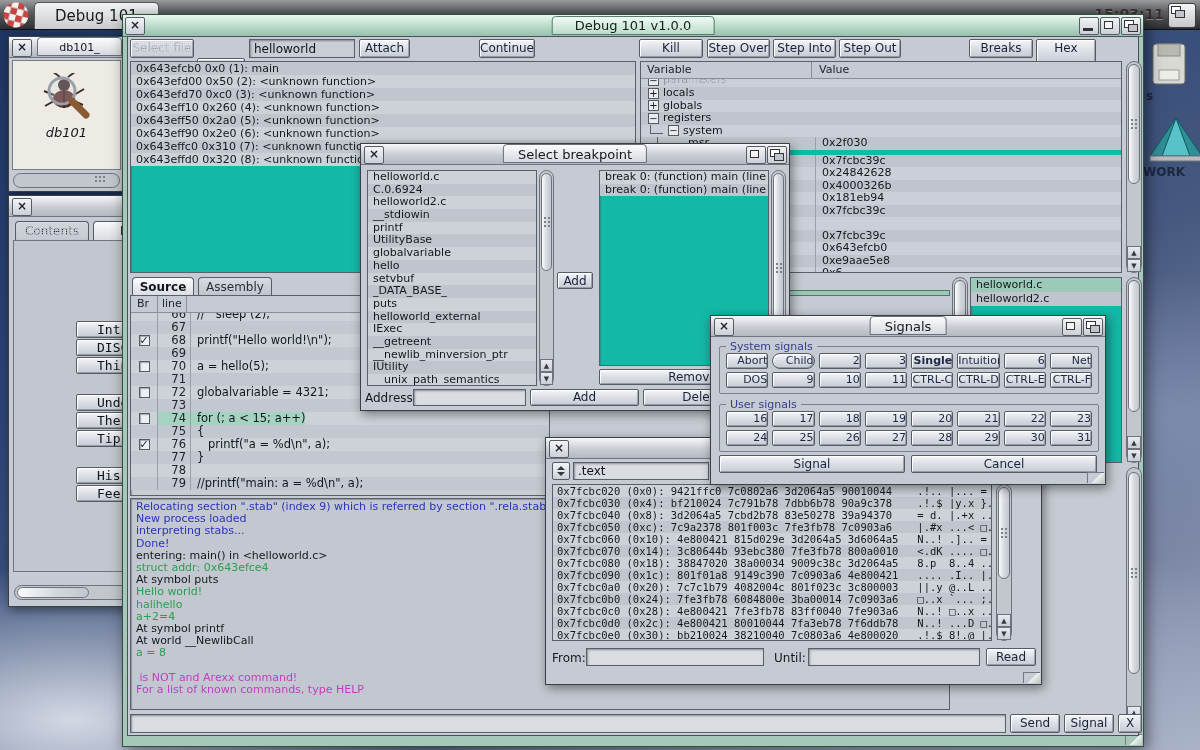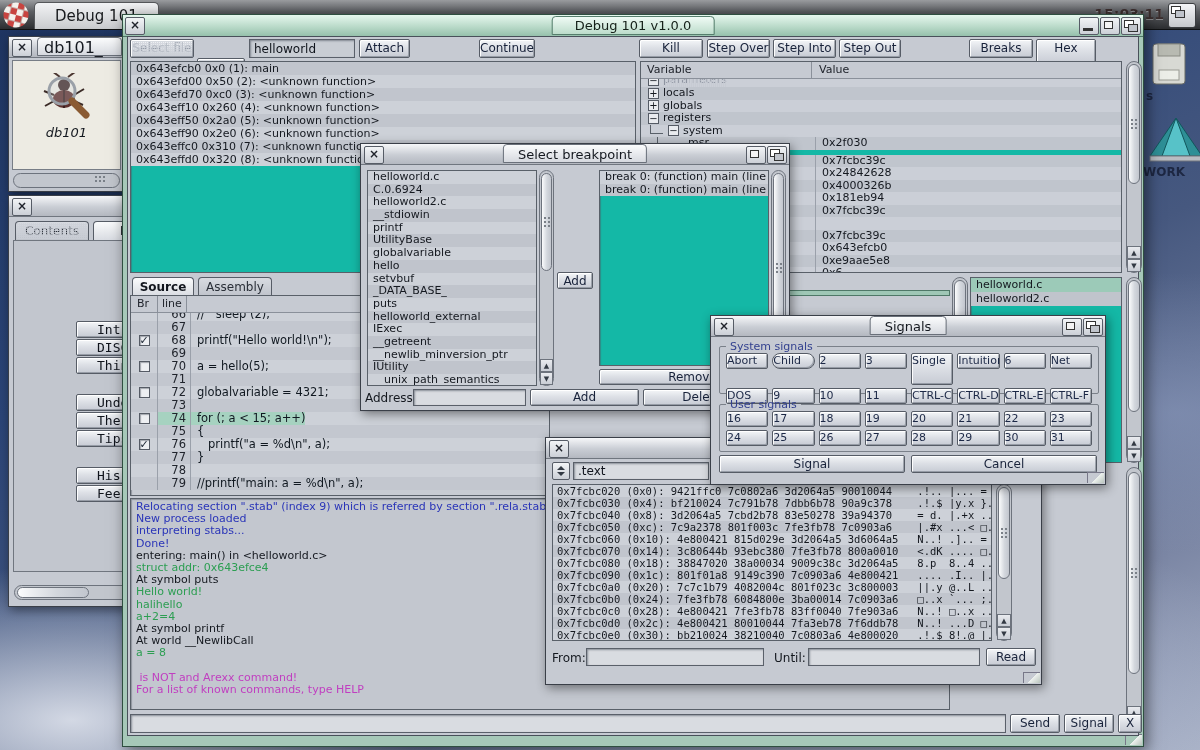--- a/index.html
+++ b/index.html
@@ -17,21 +17,21 @@
   .btn{position:absolute;box-sizing:border-box;
        background:linear-gradient(180deg,#f4f6f8 0%,#dde0e6 45%,#c7cbd4 100%);
        border:1px solid #565c66;border-radius:2px;
        box-shadow:inset 1px 1px 0 rgba(255,255,255,.95), inset -1px -1px 0 rgba(110,116,128,.55);
        color:#18223a;text-align:center;line-height:17px;font-size:12px;
        white-space:nowrap;overflow:hidden;cursor:pointer;}
   .btnS{position:static;box-sizing:border-box;display:block;
        background:linear-gradient(180deg,#f4f6f8 0%,#dde0e6 45%,#c7cbd4 100%);
        border:1px solid #565c66;border-radius:2px;
        box-shadow:inset 1px 1px 0 rgba(255,255,255,.95), inset -1px -1px 0 rgba(110,116,128,.55);
-       color:#1c2846;text-align:left;line-height:14px;font-size:11px;
+       color:#1c2846;text-align:right;line-height:14px;font-size:11px;
        white-space:nowrap;overflow:hidden;cursor:pointer;}
   .ghost{color:#9299a6;position:relative;}
   .ghost::after{content:"";position:absolute;inset:1px;
        background-image:repeating-linear-gradient(90deg,#ccd0d8 0 1px,transparent 1px 2px),
                         repeating-linear-gradient(0deg,#ccd0d8 0 1px,transparent 1px 2px);
        opacity:.7;pointer-events:none;}
   .field{position:absolute;box-sizing:border-box;background:#d9dce1;
        border:1px solid #5a606a;box-shadow:inset 1px 1px 2px rgba(70,76,90,.55);
        font:12px "DejaVu Sans",sans-serif;color:#10141c;padding:0 4px;outline:none;}
   .panel{position:absolute;box-sizing:border-box;background:#14b8a6;
@@ -195,21 +195,21 @@
     <polygon points="28,2 54,40 2,40" fill="#2e8f96" stroke="#12565c"></polygon>
     <polygon points="28,2 42,40 14,40" fill="#57c2c8" stroke="#12565c"></polygon>
     <rect x="2" y="40" width="52" height="5" fill="#b8bcc2" stroke="#70757c"></rect>
   </svg>
   <div>WORK</div>
 </div>
 
 <div class="win" style="left:8px;top:36px;width:117px;height:156px;z-index:2;">
   <div class="tbar">
     <span class="gad" style="left:3px;">×</span>
-    <div class="ttab" style="left:28px;right:2px;text-align:left;padding:0 6px;font-size:16px;">db101_</div>
+    <div class="ttab" style="left:28px;right:2px;text-align:center;padding:0 6px;font-size:11px;">db101_</div>
   </div>
   <div class="abs" style="left:3px;top:23px;right:3px;bottom:21px;background:#edebe3;border:1px solid #777d86;">
     <svg width="50" height="48" viewBox="0 0 50 48" style="display:block;margin:12px auto 0;">
       <line x1="18" y1="4" x2="10" y2="-2" stroke="#4a3530" stroke-width="2"></line>
       <line x1="26" y1="4" x2="33" y2="-1" stroke="#4a3530" stroke-width="2"></line>
       <line x1="12" y1="22" x2="2" y2="18" stroke="#3a2a26" stroke-width="2"></line>
       <line x1="12" y1="28" x2="3" y2="33" stroke="#3a2a26" stroke-width="2"></line>
       <line x1="32" y1="22" x2="42" y2="16" stroke="#3a2a26" stroke-width="2"></line>
       <line x1="32" y1="28" x2="41" y2="32" stroke="#3a2a26" stroke-width="2"></line>
       <circle cx="22" cy="12" r="6" fill="#3f2a28"></circle>
@@ -652,21 +652,21 @@
   </div>
 
   <fieldset class="grp" style="left:8px;top:24px;width:378px;height:52px;">
     <legend>System signals</legend>
     <div class="siggrid" style="top:0px;">
 
     <div class="btnS" style="height:16px;">Abort</div>
         <div class="btnS" style="height:16px;border-radius:8px;">Child</div>
         <div class="btnS" style="height:16px;">2</div>
         <div class="btnS" style="height:16px;">3</div>
-        <div class="btnS" style="height:32px;">Single</div>
+        <div class="btnS" style="height:16px;font-weight:bold;">Single</div>
         <div class="btnS" style="height:16px;">Intuition</div>
         <div class="btnS" style="height:16px;">6</div>
         <div class="btnS" style="height:16px;">Net</div>
         <div class="btnS" style="height:16px;">DOS</div>
         <div class="btnS" style="height:16px;">9</div>
         <div class="btnS" style="height:16px;">10</div>
         <div class="btnS" style="height:16px;">11</div>
         <div class="btnS" style="height:16px;">CTRL-C</div>
         <div class="btnS" style="height:16px;">CTRL-D</div>
         <div class="btnS" style="height:16px;">CTRL-E</div>

